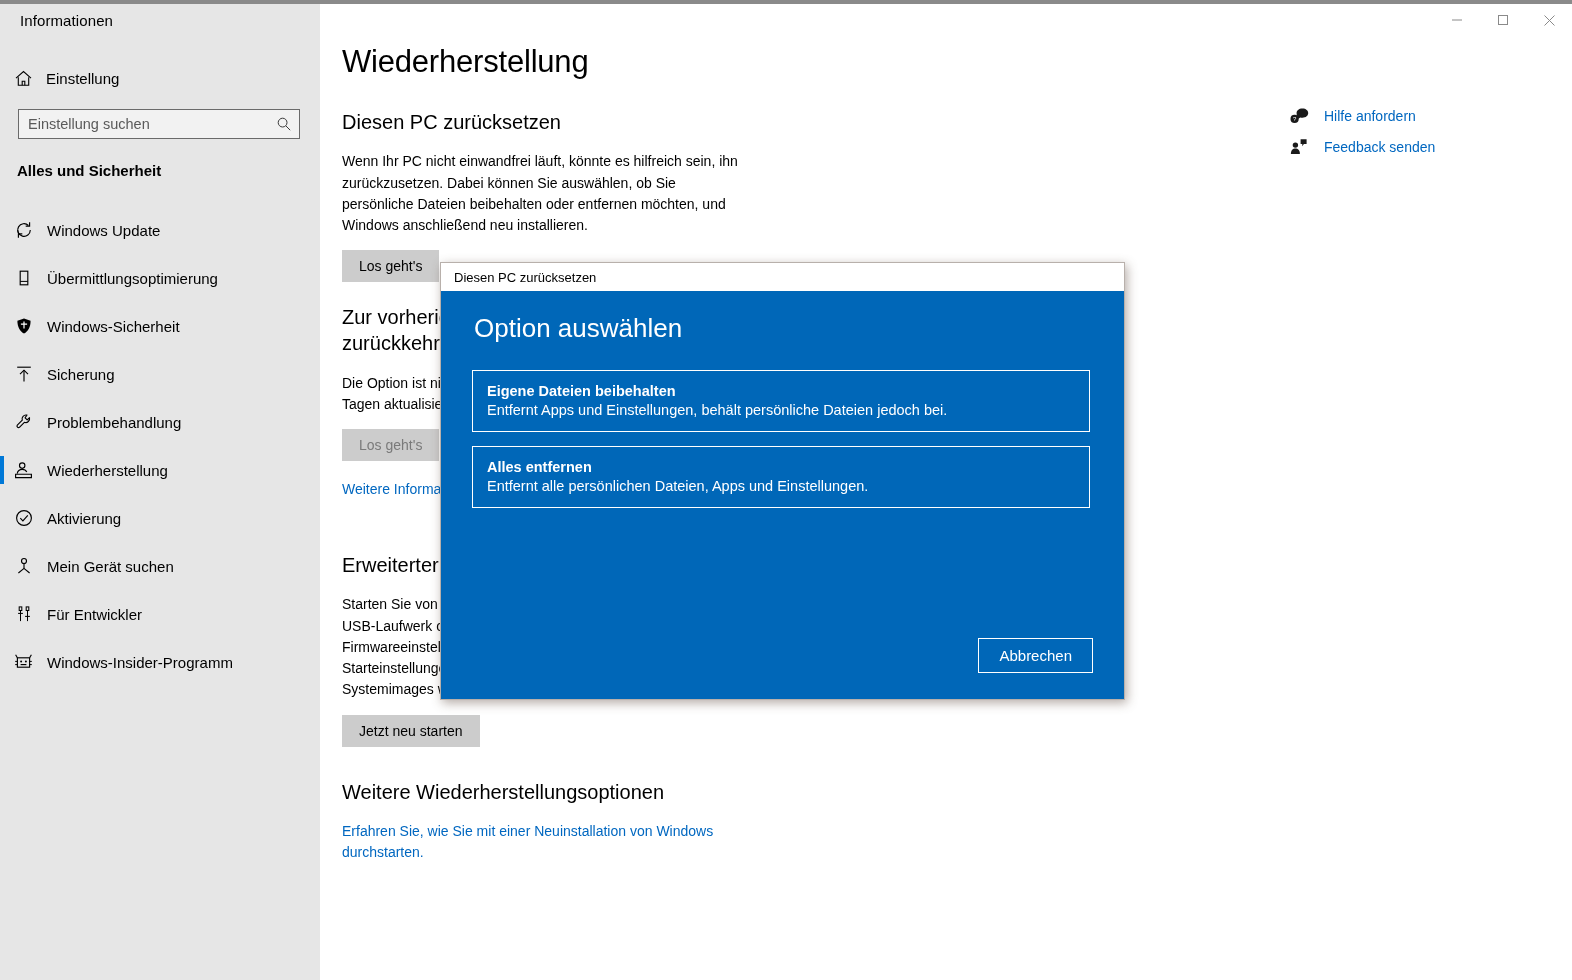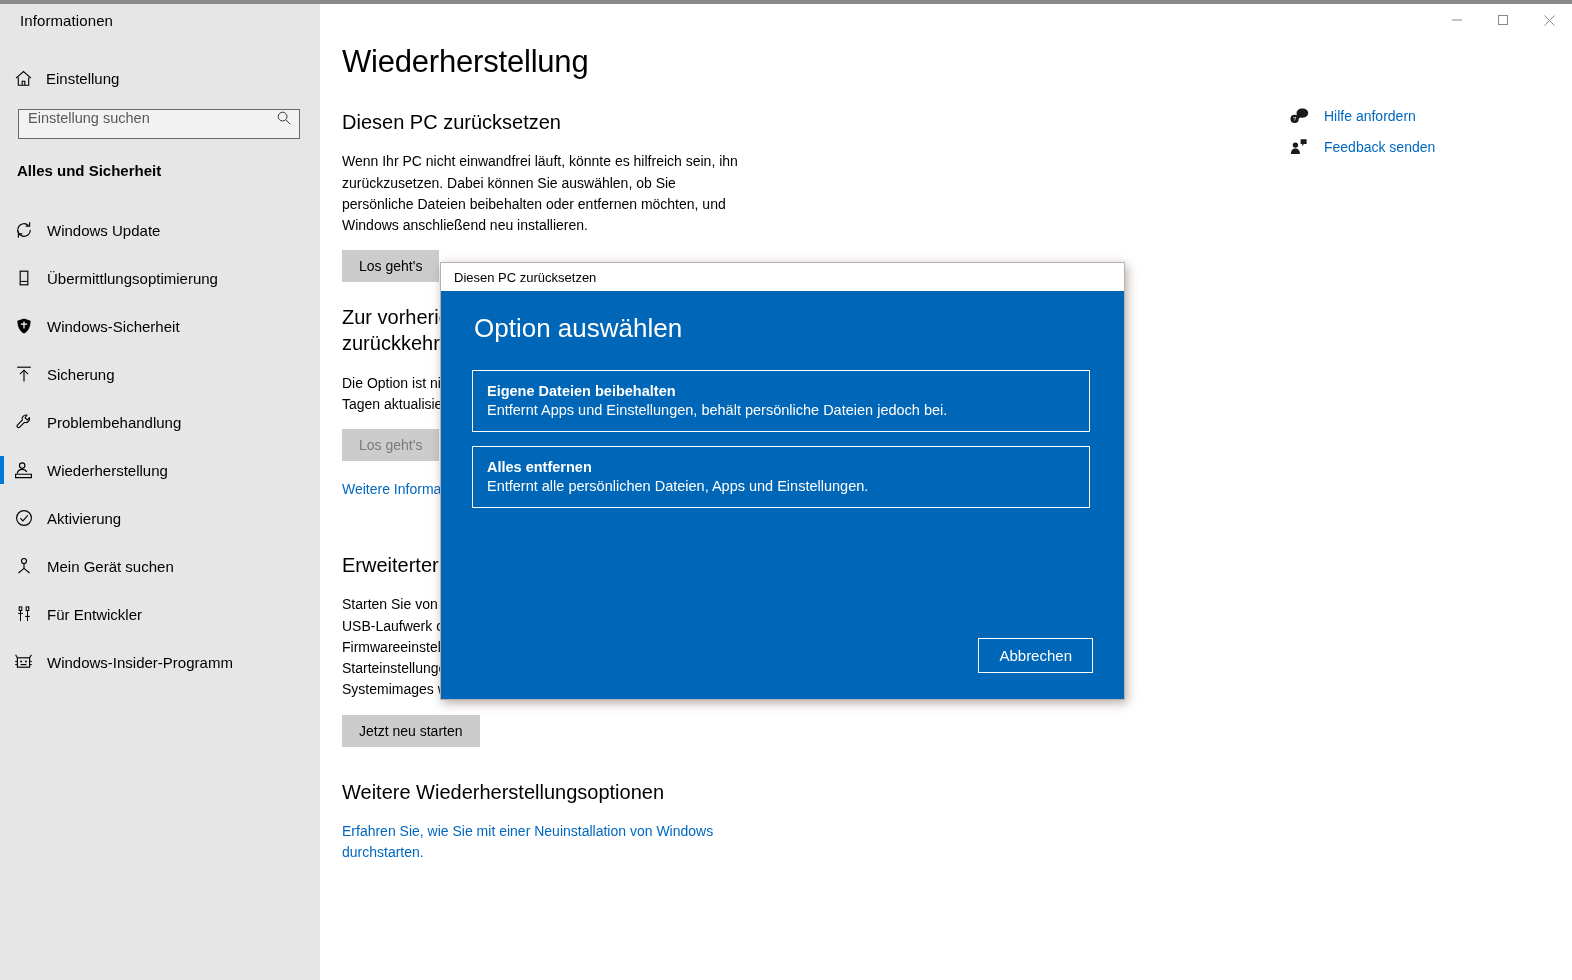--- a/index.html
+++ b/index.html
@@ -68,21 +68,21 @@
   }
 
   .searchbox {
     position: absolute;
     left: 18px; top: 105px;
     width: 282px; height: 30px;
     background: #f2f2f2;
     border: 1px solid #6a6a6a;
     box-sizing: border-box;
     display: flex;
-    align-items: flex-start;
+    align-items: center;
   }
   .searchbox input {
     border: none;
     outline: none;
     background: transparent;
     flex: 1;
     font-family: "Liberation Sans", sans-serif;
     font-size: 14.5px;
     color: #000;
     padding: 0 8px 0 9px;

